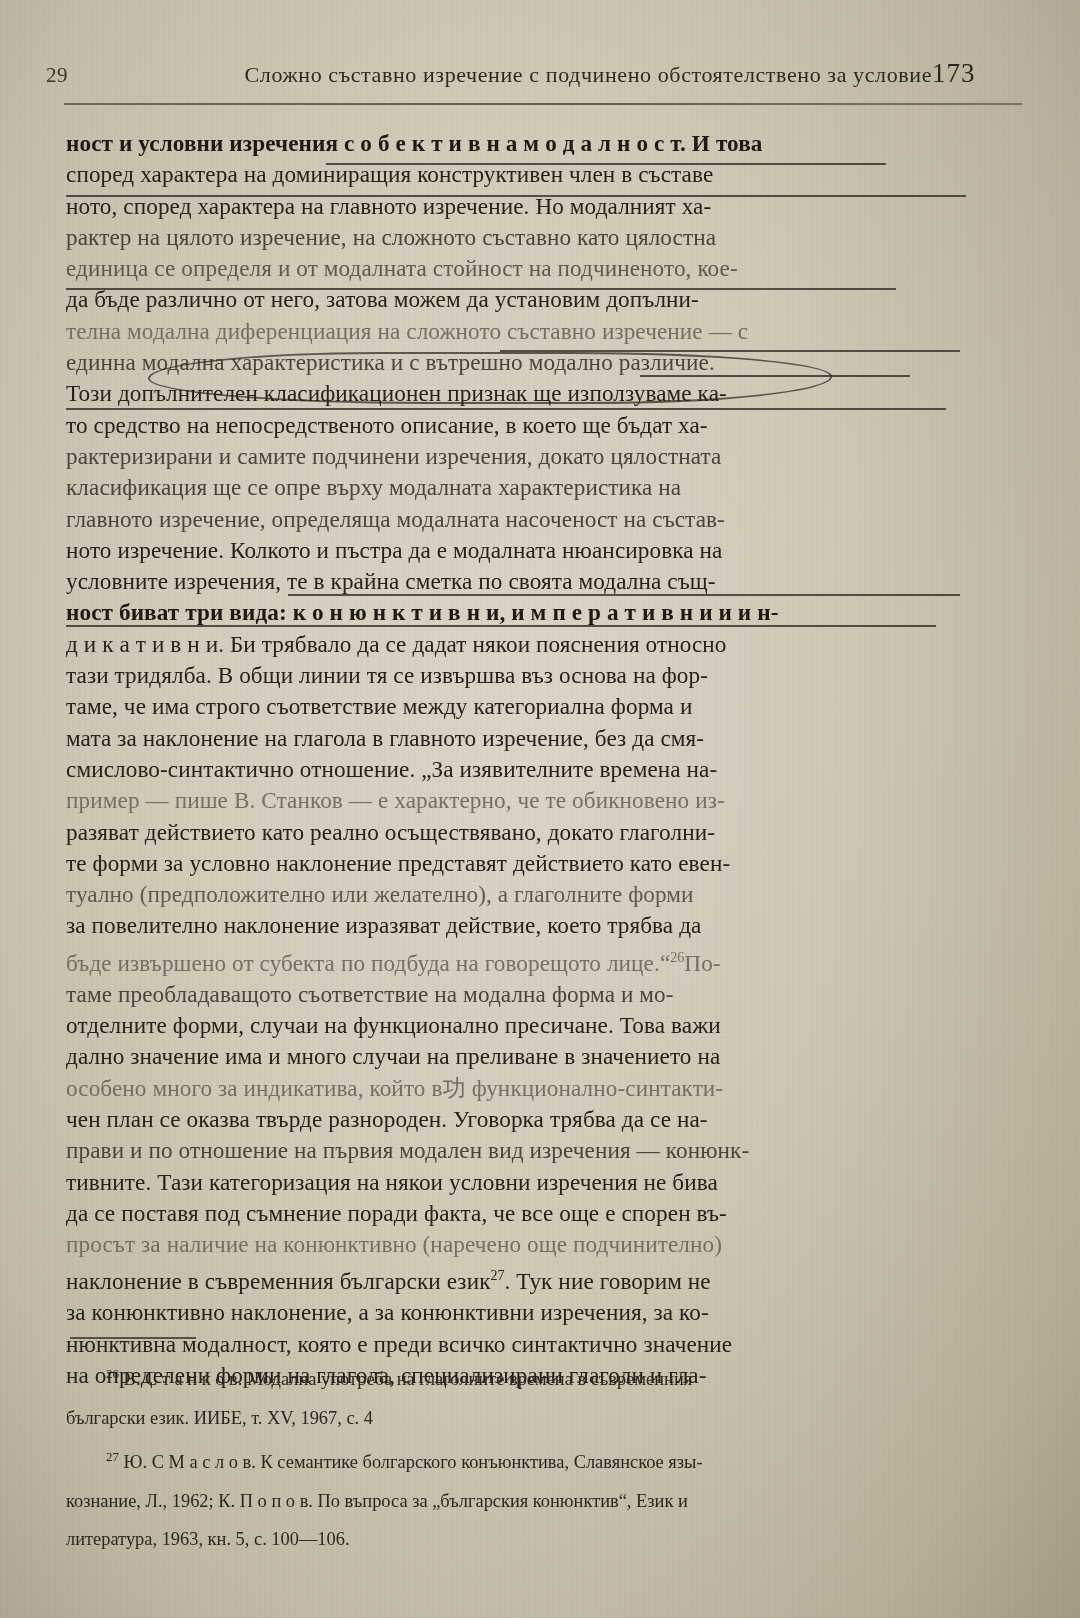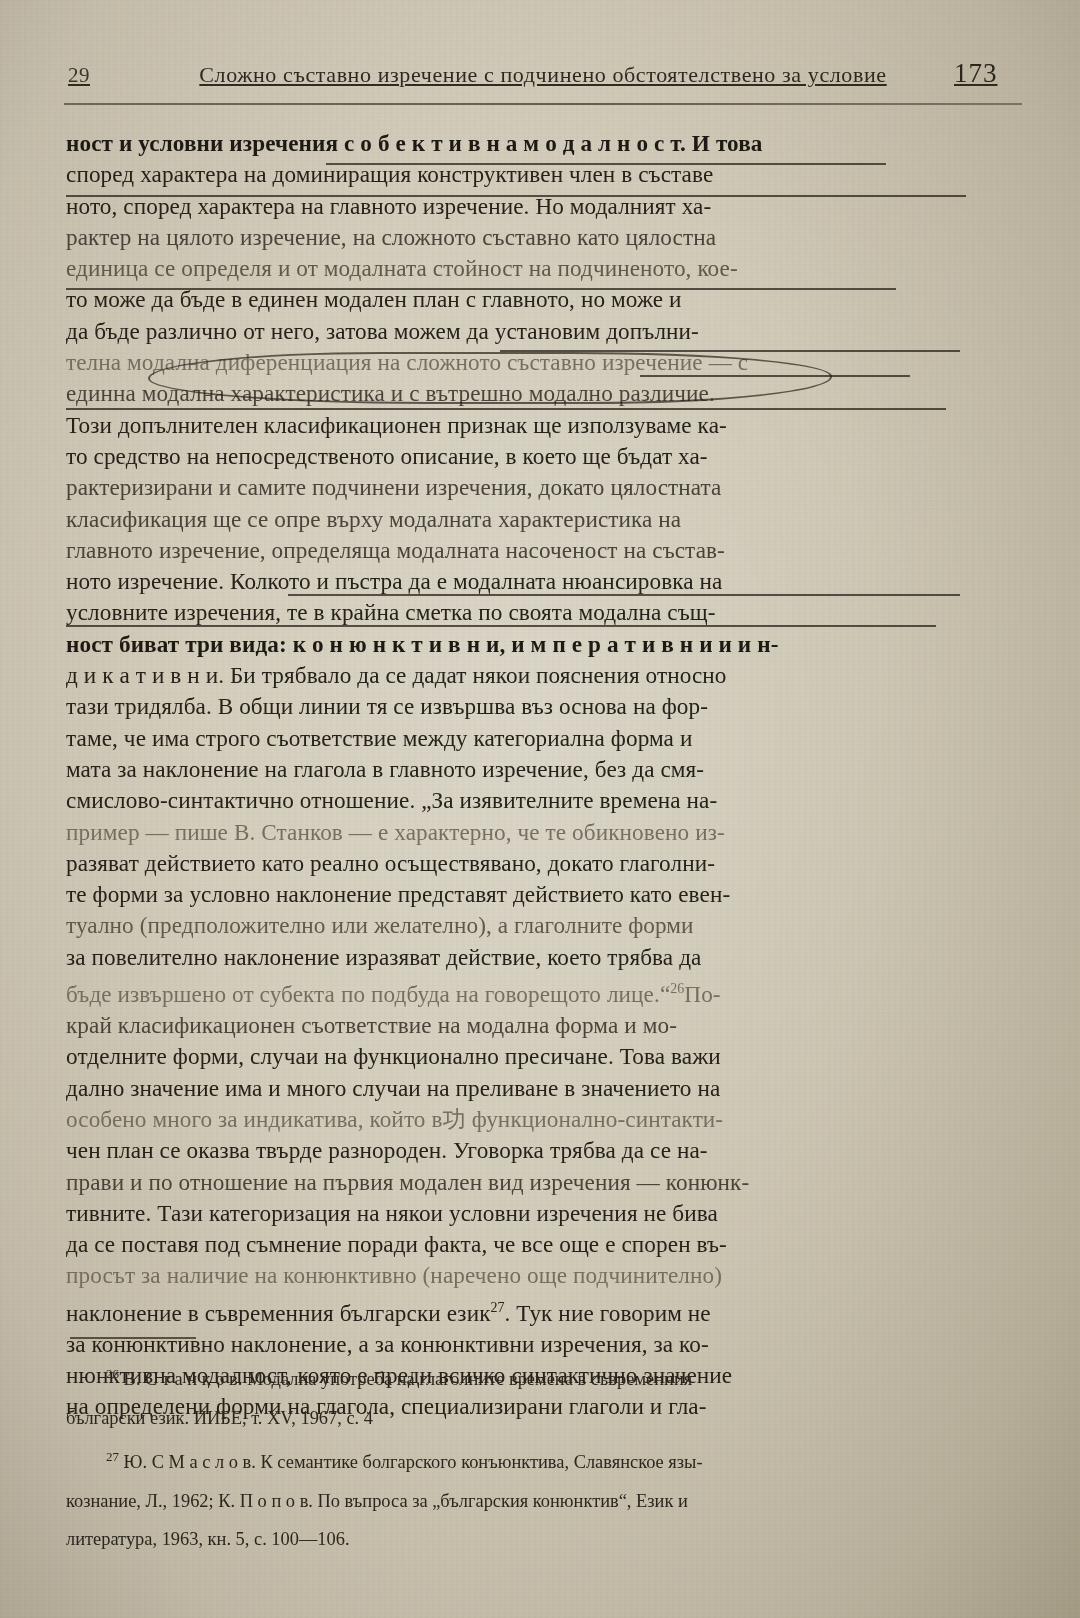--- a/index.html
+++ b/index.html
@@ -38,38 +38,37 @@
   .content {
     position: absolute;
     left: 0; top: 0;
     width: 1080px;
     height: 1618px;
   }
 
   
   .running-head {
     position: absolute;
-    left: 68px;
+    left: 46px;
     top: 58px;
     width: 960px;
     display: flex;
     align-items: baseline;
     color: #2f2a22;
-    text-decoration: underline;
   }
   .rh-folio-left {
     font-size: 21px;
     letter-spacing: 0.5px;
     color: #3a342a;
     width: 64px;
     flex: 0 0 auto;
   }
   .rh-title {
     flex: 1 1 auto;
-    text-align: center;
+    text-align: right;
     font-size: 22px;
     letter-spacing: 0.6px;
     color: #2e2920;
     white-space: nowrap;
   }
   .rh-folio-right {
     flex: 0 0 auto;
     width: 74px;
     text-align: left;
     font-size: 27px;
@@ -180,21 +179,20 @@
     </div>
     <div class="rule"></div>
 
     <div class="body-text">
       <p>
         <span class="line bold-ink">ност и условни изречения с о б е к т и в н а  м о д а л н о с т. И това</span>
         <span class="line">според характера на доминиращия конструктивен член в съставе</span>
         <span class="line">ното, според характера на главното изречение. Но модалният ха-</span>
         <span class="line f1">рактер на цялото изречение, на сложното съставно като цялостна</span>
         <span class="line f2">единица се определя и от модалната стойност на подчиненото, кое-</span>
-        <span class="line">то може да бъде в единен модален план с главното, но може и</span>
         <span class="line">да бъде различно от него, затова можем да установим допълни-</span>
         <span class="line f3">телна модална диференциация на сложното съставно изречение — с</span>
         <span class="line f1">единна модална характеристика и с вътрешно модално различие.</span>
         <span class="line">Този допълнителен класификационен признак ще използуваме ка-</span>
         <span class="line">то средство на непосредственото описание, в което ще бъдат ха-</span>
         <span class="line f1">рактеризирани и самите подчинени изречения, докато цялостната</span>
         <span class="line f1">класификация ще се опре върху модалната  характеристика на</span>
         <span class="line f1">главното изречение, определяща модалната насоченост на състав-</span>
         <span class="line">ното изречение. Колкото и пъстра да е модалната нюансировка на</span>
         <span class="line">условните изречения, те в крайна сметка по своята модална същ-</span>
@@ -203,21 +201,21 @@
         <span class="line">тази тридялба. В общи линии тя се извършва въз основа на фор-</span>
         <span class="line">таме, че има строго съответствие между категориална форма и</span>
         <span class="line">мата за наклонение на глагола в главното изречение, без да смя-</span>
         <span class="line">смислово-синтактично отношение. „За изявителните времена на-</span>
         <span class="line f3">пример — пише В. Станков — е характерно, че те обикновено из-</span>
         <span class="line">разяват действието като реално осъществявано, докато глаголни-</span>
         <span class="line">те форми за условно наклонение представят действието като евен-</span>
         <span class="line f2">туално (предположително или желателно), а глаголните  форми</span>
         <span class="line">за повелително наклонение изразяват  действие, което трябва да</span>
         <span class="line f3"><span>бъде извършено от субекта по подбуда на говорещото лице.“</span><span class="sup">26</span><span>Πо-</span></span>
-        <span class="line f1">край класификационен съответствие на модална  форма и мо-</span>
+        <span class="line f1">таме преобладаващото съответствие на модална  форма и мо-</span>
         <span class="line">отделните форми, случаи на функционално пресичане. Това важи</span>
         <span class="line">дално значение има и много случаи на преливане в значението на</span>
         <span class="line f3">особено много за индикатива, който в功 функционално-синтакти-</span>
         <span class="line">чен план се оказва твърде разнороден. Уговорка трябва да се на-</span>
         <span class="line f1">прави и по отношение на първия модален вид изречения — конюнк-</span>
         <span class="line">тивните. Тази категоризация на някои условни изречения не бива</span>
         <span class="line">да се поставя под съмнение поради факта, че все още е спорен въ-</span>
         <span class="line f3">просът за наличие на конюнктивно (наречено още подчинително)</span>
         <span class="line"><span>наклонение в съвременния български език</span><span class="sup">27</span><span>. Тук  ние говорим не</span></span>
         <span class="line">за конюнктивно наклонение, а за конюнктивни изречения, за ко-</span>

